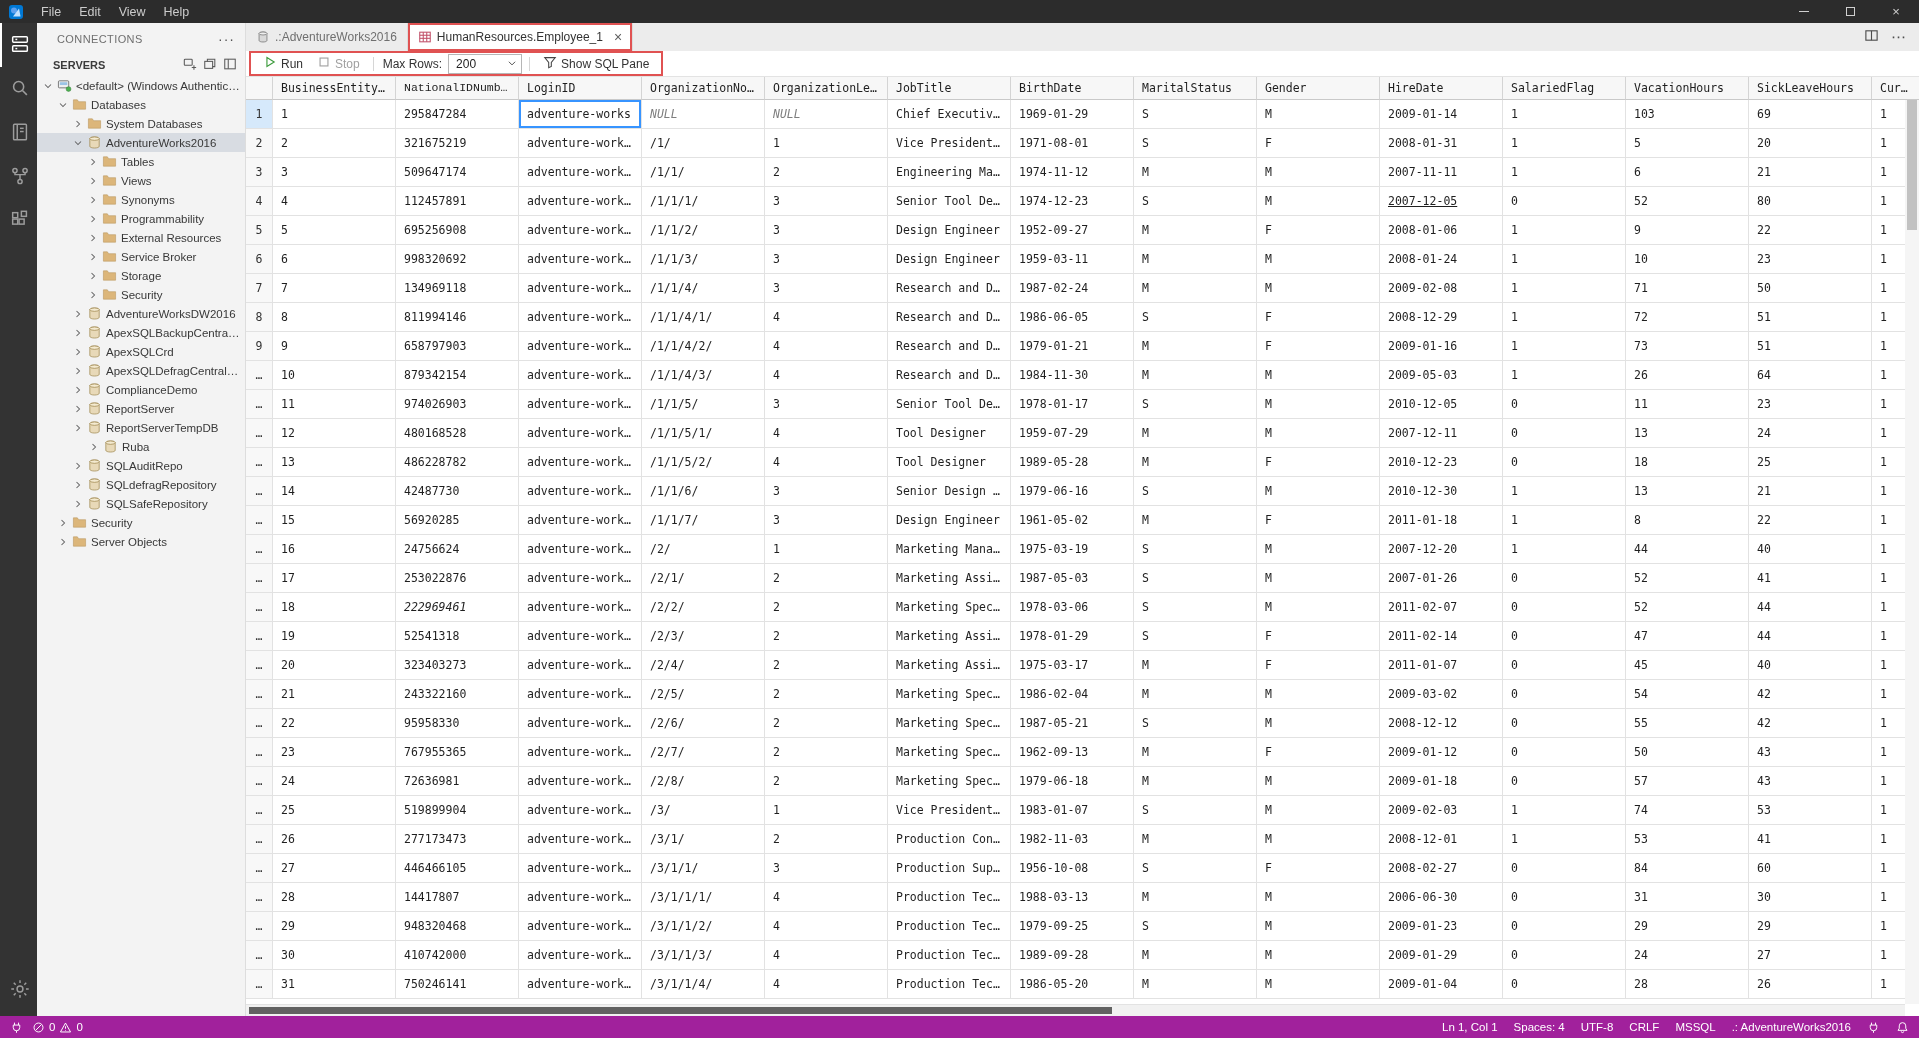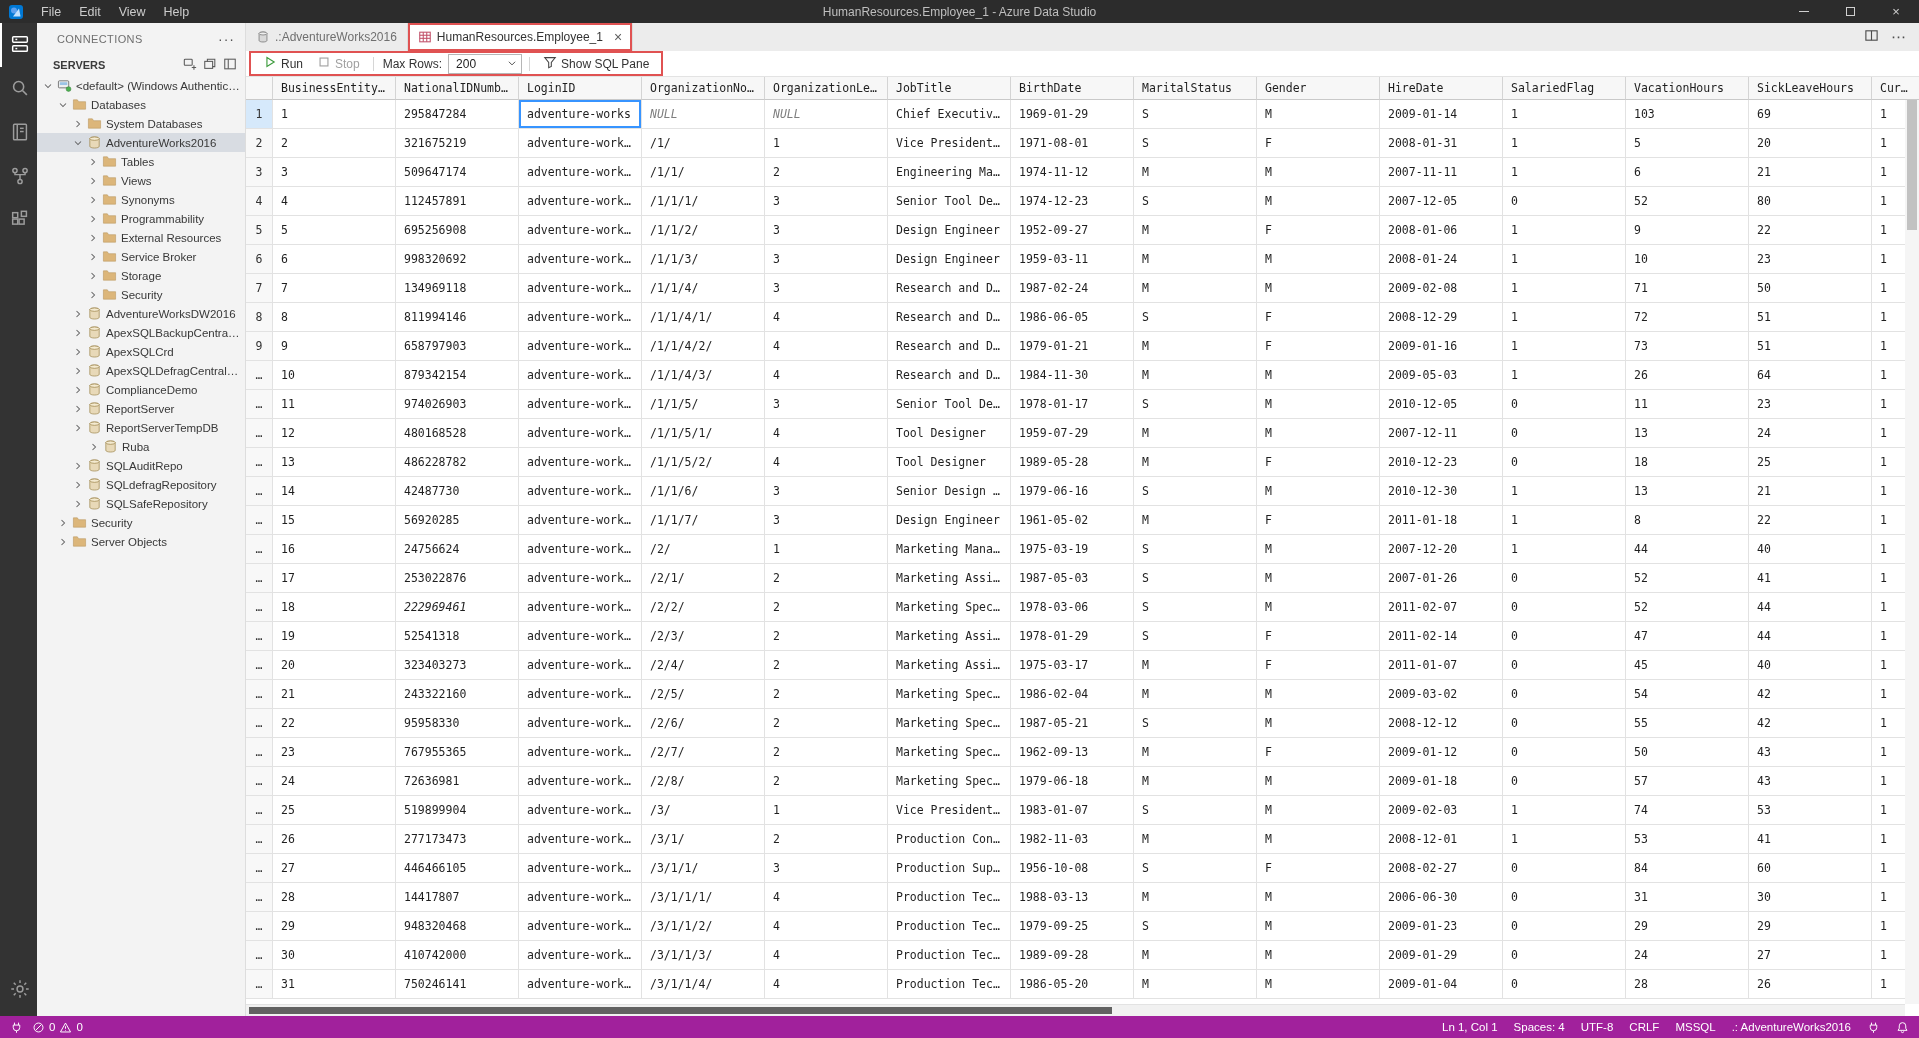--- a/index.html
+++ b/index.html
@@ -112,21 +112,20 @@
           <circle cx="6" cy="6.5" r="3" fill="#5ea0ef"></circle>
           <path d="M5 12.5 11 4.5 12.5 12.5z" fill="#c3e1ff"></path>
         </svg>
     </span>
     <div class="menus">
       <span class="menu">File</span>
       <span class="menu">Edit</span>
       <span class="menu">View</span>
       <span class="menu">Help</span>
     </div>
-    <div class="tb-title">HumanResources.Employee_1 - Azure Data Studio</div>
     <div class="win-controls">
       <div class="wbtn">
           <span class="min-glyph"></span>
         </div>
       <div class="wbtn">
           <span class="max-glyph"></span>
         </div>
       <div class="wbtn">×</div>
     </div>
   </div>
@@ -607,21 +606,21 @@
                 </svg></span>
             <span>Show SQL Pane</span>
           </div>
         </div>
       </div>
 
       <div class="grid">
         <div class="grid-header">
             <div class="hcell" style="width: 27px;"></div>
             <div class="hcell" style="width: 123px;">BusinessEntity…</div>
-            <div class="hcell" style="width: 123px;">NationalIDNumb…</div>
+            <div class="hcell" style="width: 123px; font-family: Liberation Mono, monospace;">NationalIDNumb…</div>
             <div class="hcell" style="width: 123px;">LoginID</div>
             <div class="hcell" style="width: 123px;">OrganizationNo…</div>
             <div class="hcell" style="width: 123px;">OrganizationLe…</div>
             <div class="hcell" style="width: 123px;">JobTitle</div>
             <div class="hcell" style="width: 123px;">BirthDate</div>
             <div class="hcell" style="width: 123px;">MaritalStatus</div>
             <div class="hcell" style="width: 123px;">Gender</div>
             <div class="hcell" style="width: 123px;">HireDate</div>
             <div class="hcell" style="width: 123px;">SalariedFlag</div>
             <div class="hcell" style="width: 123px;">VacationHours</div>
@@ -684,21 +683,21 @@
               <div class="gcell gutter" style="width: 27px;">4</div>
               <div class="gcell" style="width: 123px;">4</div>
               <div class="gcell" style="width: 123px;">112457891</div>
               <div class="gcell" style="width: 123px;">adventure-work…</div>
               <div class="gcell" style="width: 123px;">/1/1/1/</div>
               <div class="gcell" style="width: 123px;">3</div>
               <div class="gcell" style="width: 123px;">Senior Tool De…</div>
               <div class="gcell" style="width: 123px;">1974-12-23</div>
               <div class="gcell" style="width: 123px;">S</div>
               <div class="gcell" style="width: 123px;">M</div>
-              <div class="gcell" style="width: 123px;">2007-12-05</div>
+              <div class="gcell" style="width: 123px; text-decoration: underline;">2007-12-05</div>
               <div class="gcell" style="width: 123px;">0</div>
               <div class="gcell" style="width: 123px;">52</div>
               <div class="gcell" style="width: 123px;">80</div>
               <div class="gcell" style="width: 150px;">1</div>
             </div>
             <div class="grow">
               <div class="gcell gutter" style="width: 27px;">5</div>
               <div class="gcell" style="width: 123px;">5</div>
               <div class="gcell" style="width: 123px;">695256908</div>
               <div class="gcell" style="width: 123px;">adventure-work…</div>

